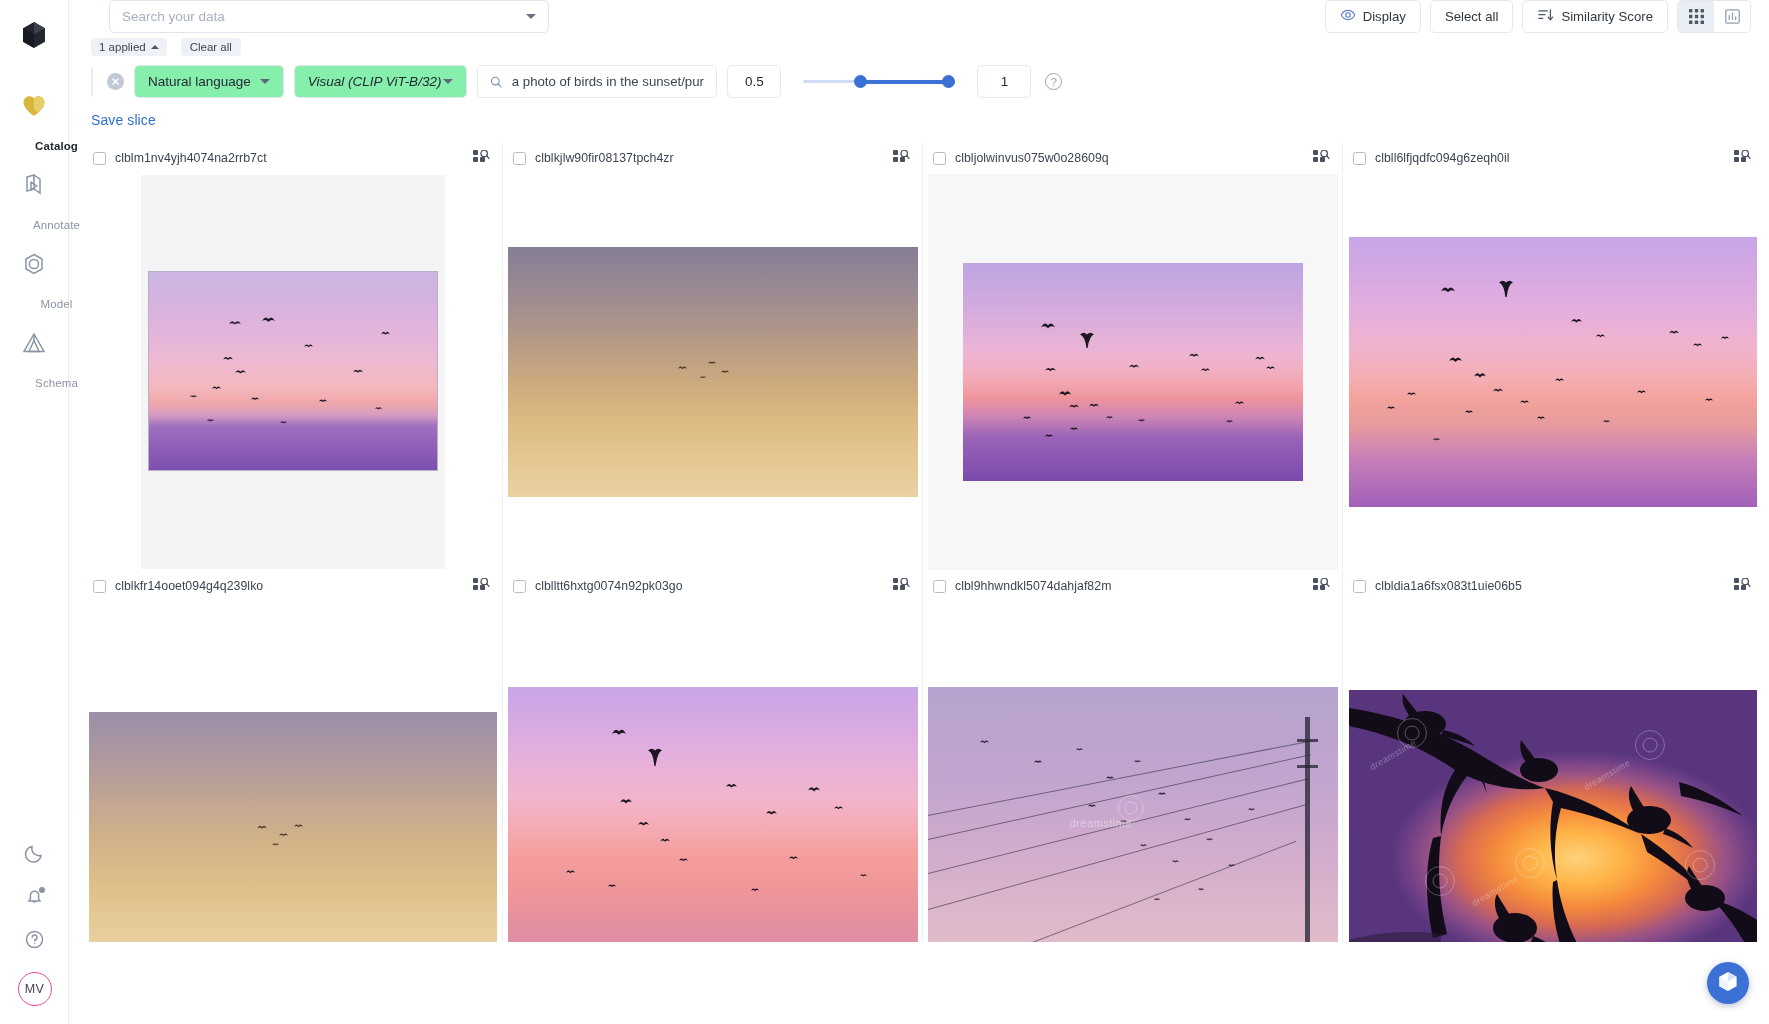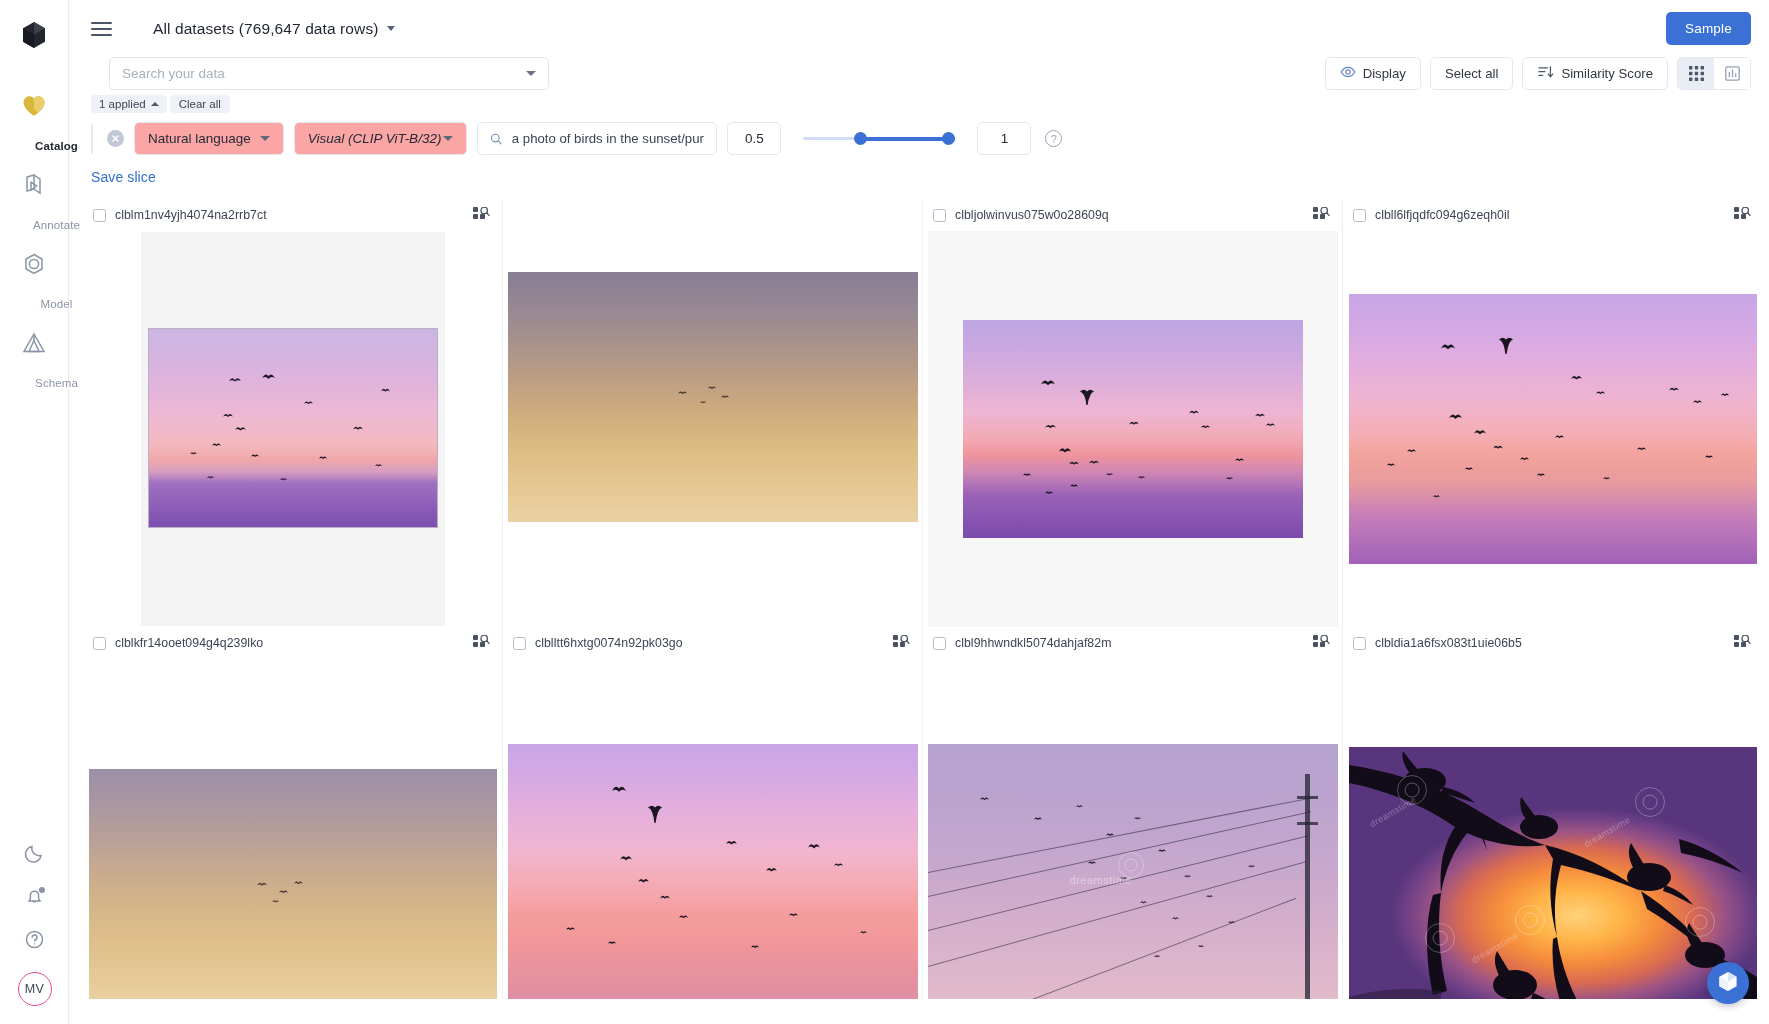--- a/index.html
+++ b/index.html
@@ -82,38 +82,38 @@
   .tbtn {
     height: 33px; border: 1px solid #e4e8ee; border-radius: 5px; background: #fff;
     display: flex; align-items: center; gap: 7px; padding: 0 14px;
     font-size: 13.2px; color: #303743; cursor: pointer; font-family: inherit; white-space: nowrap;
   }
   .segmented { display: flex; border: 1px solid #e4e8ee; border-radius: 5px; overflow: hidden; height: 33px; }
   .seg { width: 36px; height: 31px; display:flex; align-items:center; justify-content:center; cursor:pointer; background:#fff;}
   .seg.on { background: #e9edf4; }
 
   
-  .appliedrow { display: flex; align-items: center; gap: 3px; padding: 5px 0 0 22px; }
+  .appliedrow { display: flex; align-items: center; gap: 14px; padding: 5px 0 0 22px; }
   .chip-applied {
     background: #eef1f6; border-radius: 4px; padding: 3px 8px;
     font-size: 11.5px; color: #3d4554; display: flex; align-items: center; gap: 5px; cursor: pointer;
   }
   .chev-u { width:0;height:0;border-left:4px solid transparent;border-right:4px solid transparent;border-bottom:4.5px solid #4d5767; }
   .chip-clear {
     background: #eef1f6; border-radius: 4px; padding: 3px 9px;
     font-size: 11.5px; color: #3d4554; cursor: pointer;
   }
 
   
   .filterbar { display: flex; align-items: center; gap: 10px; padding: 9px 0 0 22px; }
   .fb-divider { width: 2px; height: 30px; background: #e7ebf1; border-radius: 2px; margin-right: 4px; }
   .fb-x { width: 17px; height: 17px; border-radius: 50%; background: #c2c9d6; display:flex; align-items:center; justify-content:center; cursor:pointer; flex:0 0 17px;}
   .fb-x svg { display:block; }
   .fsel {
-    height: 33px; border: 1px solid #e4e8ee; border-radius: 5px; background: #fca5a5;
+    height: 33px; border: 1px solid #e4e8ee; border-radius: 5px; background: #86efac;
     display: flex; align-items: center; gap: 9px; padding: 0 13px;
     font-size: 13.5px; color: #242a35; cursor: pointer; white-space: nowrap;
   }
   .fsel .c { width:0;height:0;border-left:5px solid transparent;border-right:5px solid transparent;border-top:5.5px solid #5e6878; }
   .fquery {
     height: 33px; width: 240px; border: 1px solid #e4e8ee; border-radius: 5px; background: #fff;
     display: flex; align-items: center; gap: 9px; padding: 0 12px; overflow: hidden;
   }
   .fquery span {
     font-size: 13.2px; color: #3c4453; white-space: nowrap; overflow: hidden; text-overflow: clip;
@@ -295,32 +295,20 @@
             <path d="M8.2 8.2 a2.4 2.4 0 1 1 2.8 2.6 v1.3" stroke-linecap="round"></path>
             <circle cx="10.6" cy="14.8" r=".75" fill="#8b94a6" stroke="none"></circle>
           </svg>
       </div>
       <div class="avatar">MV</div>
     </div>
   </div>
 
   <div class="main">
 
-    <div class="topbar">
-      <div class="hamburger">
-          <i></i>
-          <i></i>
-          <i></i>
-        </div>
-      <div class="ds-title">
-        <span>All datasets (769,647 data rows)</span>
-        <span class="chev-d"></span>
-      </div>
-      <button class="sample-btn">Sample</button>
-    </div>
 
     <div class="searchrow">
       <div class="search-wrap">
         <div class="search-box">
           <input type="text" placeholder="Search your data" style="">
           <span class="sb-caret"></span>
         </div>
       </div>
 
       <div class="topactions">
@@ -507,20 +495,33 @@
                   <svg width="7" height="4" viewBox="0 0 7 4">
                     <path d="M0 3 Q1.8 0 3.5 2.2 Q5.2 0 7 3 Q5 1.8 3.5 3.4 Q2 1.8 0 3 Z" fill="#221a2a"></path>
                   </svg>
                 </div>
             </div>
           </div>
         </div>
       </div>
 
       <div class="card">
+        <div class="card-head">
+          <div class="cb"></div>
+          <div class="card-id">clblkjlw90fir08137tpch4zr</div>
+          <div class="sim-ico">
+            <svg width="17" height="17" viewBox="0 0 17 17" fill="#4a5160">
+                <rect x="0" y="0" width="5" height="5" rx="1"></rect>
+                <rect x="0" y="7" width="5" height="5" rx="1"></rect>
+                <rect x="7" y="7" width="5" height="5" rx="1"></rect>
+                <circle cx="11.2" cy="3.4" r="3.2" fill="none" stroke="#4a5160" stroke-width="1.3"></circle>
+                <path d="M13.6 5.8 L16 8.4" stroke="#4a5160" stroke-width="1.3" stroke-linecap="round"></path>
+              </svg>
+          </div>
+        </div>
         <div class="card-body">
           <div class="ph sunset-b" style="width:410px;height:250px;">
             <div class="bird" style="left:170px;top:118px;">
                 <svg width="9" height="5" viewBox="0 0 9 5">
                   <path d="M0 3.8 Q2.2 0 4.5 2.6 Q6.8 0 9 3.8 Q6.5 2.2 4.5 4.2 Q2.5 2.2 0 3.8 Z" fill="#4a3b33"></path>
                 </svg>
               </div>
             <div class="bird" style="left:200px;top:113px;">
                 <svg width="8" height="5" viewBox="0 0 8 5">
                   <path d="M0 3.6 Q2 0 4 2.5 Q6 0 8 3.6 Q5.8 2.1 4 4 Q2.2 2.1 0 3.6 Z" fill="#4a3b33"></path>

